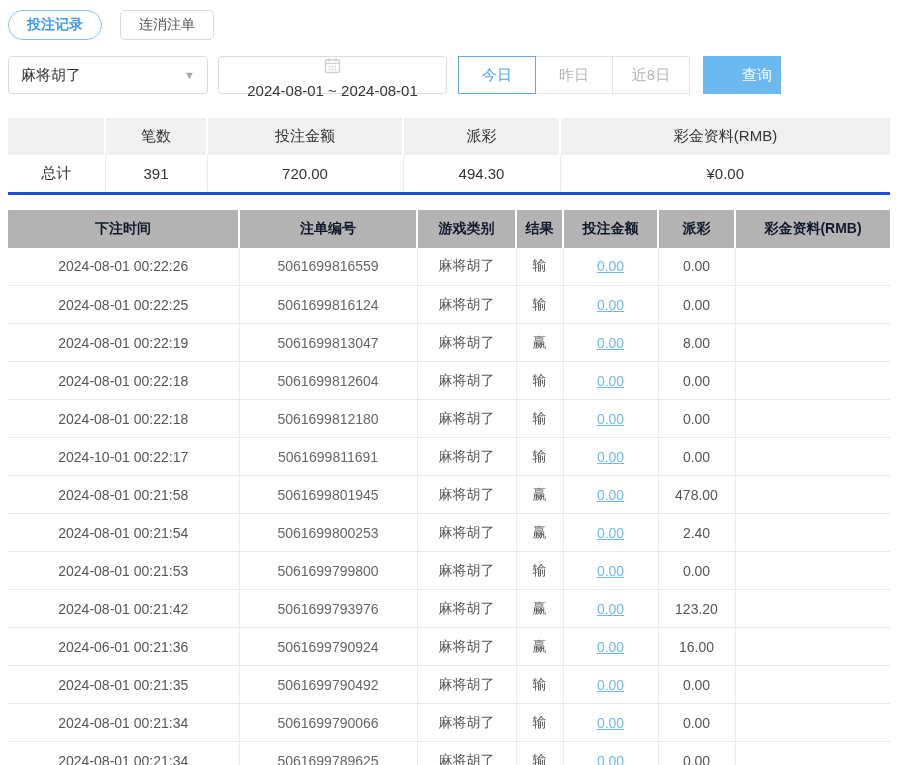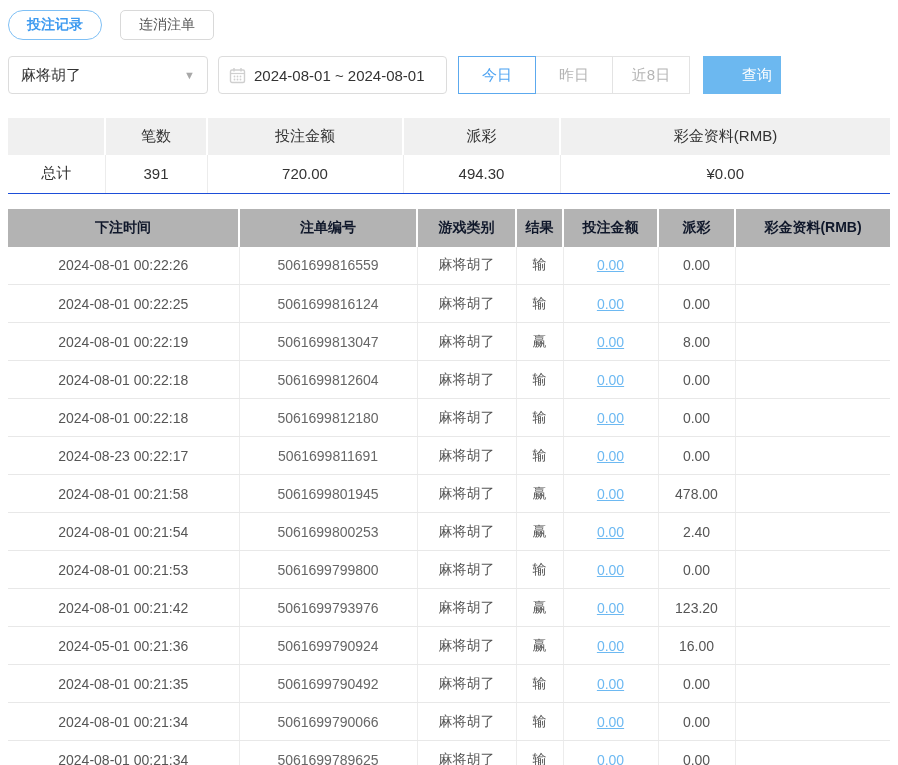--- a/index.html
+++ b/index.html
@@ -16,41 +16,41 @@
     font-weight:bold; }
 
   
   .filter-row { display:flex; align-items:center; margin-bottom:24px; }
   .select-box { width:200px; height:38px; border:1px solid #dcdcdc; border-radius:4px;
     display:flex; align-items:center; justify-content:space-between;
     padding:0 12px; font-size:15px; color:#333; cursor:pointer; background:#fff; }
   .caret { color:#a8a8a8; font-size:11px; }
   .date-box { width:229px; height:38px; border:1px solid #dcdcdc; border-radius:4px;
     display:flex; align-items:center; gap:8px; padding:0 10px; font-size:15px;
-    color:#333; margin-left:10px; background:#fff; cursor:pointer; }
+    color:#333; margin-left:10px; background:#fff; cursor:pointer;flex-direction:column; }
   .cal-icon { flex:0 0 auto; display:flex; }
   .seg-group { display:flex; margin-left:11px; }
   .seg { width:78px; height:38px; background:#fff; border:1px solid #e3e3e3;
     font-size:15px; color:#b5b5b5; cursor:pointer; }
   .seg + .seg { margin-left:-1px;text-align:center; }
   .seg.active { border:1px solid #5ca9ee; color:#4da3f2; position:relative; z-index:1; }
   .btn-query { width:78px; height:38px; margin-left:13px; background:#6cb8f0;
     color:#fff; font-size:15px; border:none; border-radius:0; cursor:pointer;padding-left:30px; }
 
   
   table { border-collapse:collapse; table-layout:fixed; width:882px; }
   td, th { overflow:hidden; white-space:nowrap; }
 
   
   .summary-table { margin-bottom:15px; font-size:15px; }
   .summary-table th { background:#f0f0f0; color:#333; font-weight:normal;
     height:37px; text-align:center; border-left:2px solid #fff; }
   .summary-table th:first-child { border-left:none; }
   .summary-table td { height:38px; text-align:center; color:#333;
-    border-bottom:1px solid #1d4ed8; border-left:1px solid #ececec; }
+    border-bottom:3px solid #1d4ed8; border-left:1px solid #ececec; }
   .summary-table td:first-child { border-left:none; }
 
   
   .main-table { font-size:14px; }
   .main-table th { background:#b3b3b3; color:#0f172a; font-weight:bold; height:38px;
     text-align:center; border-left:2px solid #fff; font-size:14px; }
   .main-table th:first-child { border-left:none; }
   .main-table td { height:38px; text-align:center; color:#555;
     border-bottom:1px solid #e8e8e8; border-left:1px solid #ececec; }
   .main-table td:first-child { border-left:none; }
@@ -189,21 +189,21 @@
         <tr data-name="table-row">
           <td data-name="cell-bet-time">2024-08-01 00:22:18</td>
           <td data-name="cell-order-id">5061699812180</td>
           <td data-name="cell-game-type">麻将胡了</td>
           <td data-name="cell-result">输</td>
           <td data-name="cell-bet-amount"><a class="amount-link" data-name="bet-amount-link">0.00</a></td>
           <td data-name="cell-payout">0.00</td>
           <td data-name="cell-bonus"></td>
         </tr>
         <tr data-name="table-row">
-          <td data-name="cell-bet-time">2024-08-23 00:22:17</td>
+          <td data-name="cell-bet-time">2024-10-01 00:22:17</td>
           <td data-name="cell-order-id">5061699811691</td>
           <td data-name="cell-game-type">麻将胡了</td>
           <td data-name="cell-result">输</td>
           <td data-name="cell-bet-amount"><a class="amount-link" data-name="bet-amount-link">0.00</a></td>
           <td data-name="cell-payout">0.00</td>
           <td data-name="cell-bonus"></td>
         </tr>
         <tr data-name="table-row">
           <td data-name="cell-bet-time">2024-08-01 00:21:58</td>
           <td data-name="cell-order-id">5061699801945</td>
@@ -234,21 +234,21 @@
         <tr data-name="table-row">
           <td data-name="cell-bet-time">2024-08-01 00:21:42</td>
           <td data-name="cell-order-id">5061699793976</td>
           <td data-name="cell-game-type">麻将胡了</td>
           <td data-name="cell-result">赢</td>
           <td data-name="cell-bet-amount"><a class="amount-link" data-name="bet-amount-link">0.00</a></td>
           <td data-name="cell-payout">123.20</td>
           <td data-name="cell-bonus"></td>
         </tr>
         <tr data-name="table-row">
-          <td data-name="cell-bet-time">2024-05-01 00:21:36</td>
+          <td data-name="cell-bet-time">2024-06-01 00:21:36</td>
           <td data-name="cell-order-id">5061699790924</td>
           <td data-name="cell-game-type">麻将胡了</td>
           <td data-name="cell-result">赢</td>
           <td data-name="cell-bet-amount"><a class="amount-link" data-name="bet-amount-link">0.00</a></td>
           <td data-name="cell-payout">16.00</td>
           <td data-name="cell-bonus"></td>
         </tr>
         <tr data-name="table-row">
           <td data-name="cell-bet-time">2024-08-01 00:21:35</td>
           <td data-name="cell-order-id">5061699790492</td>

